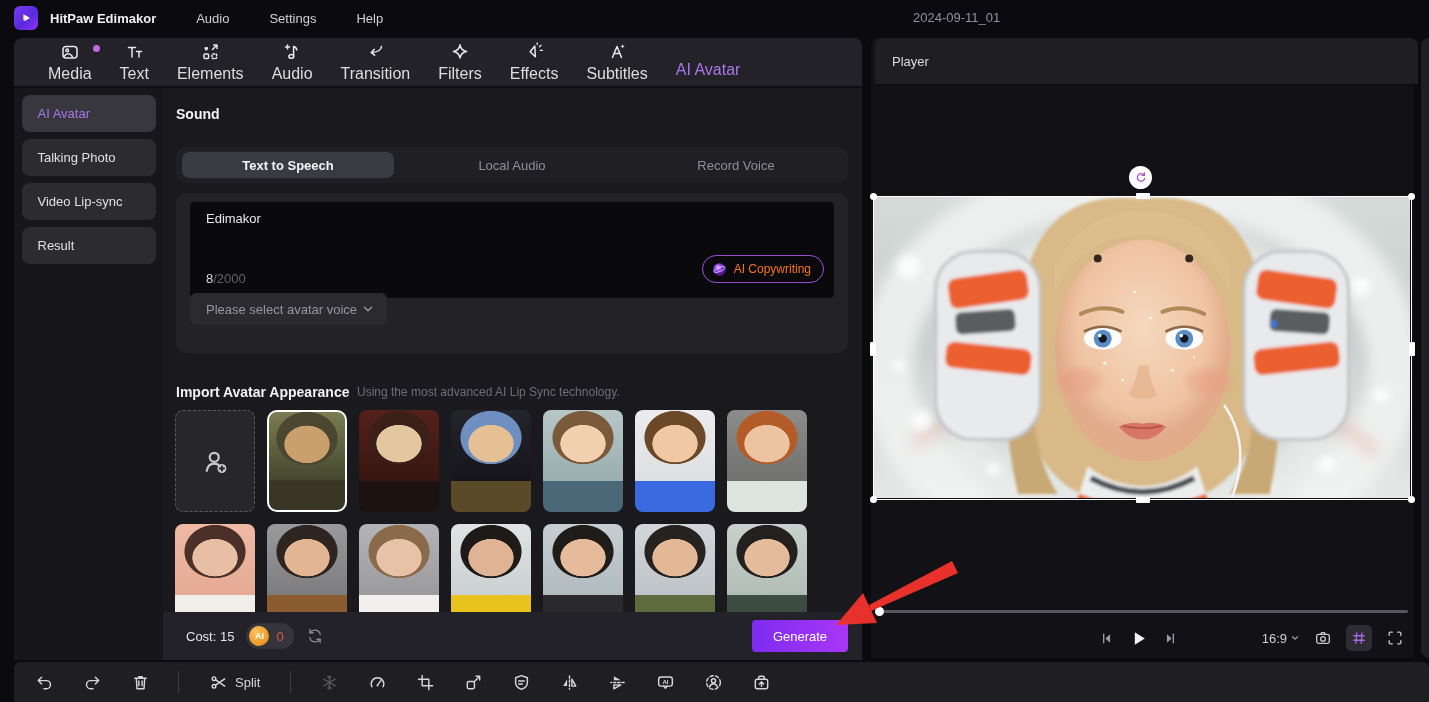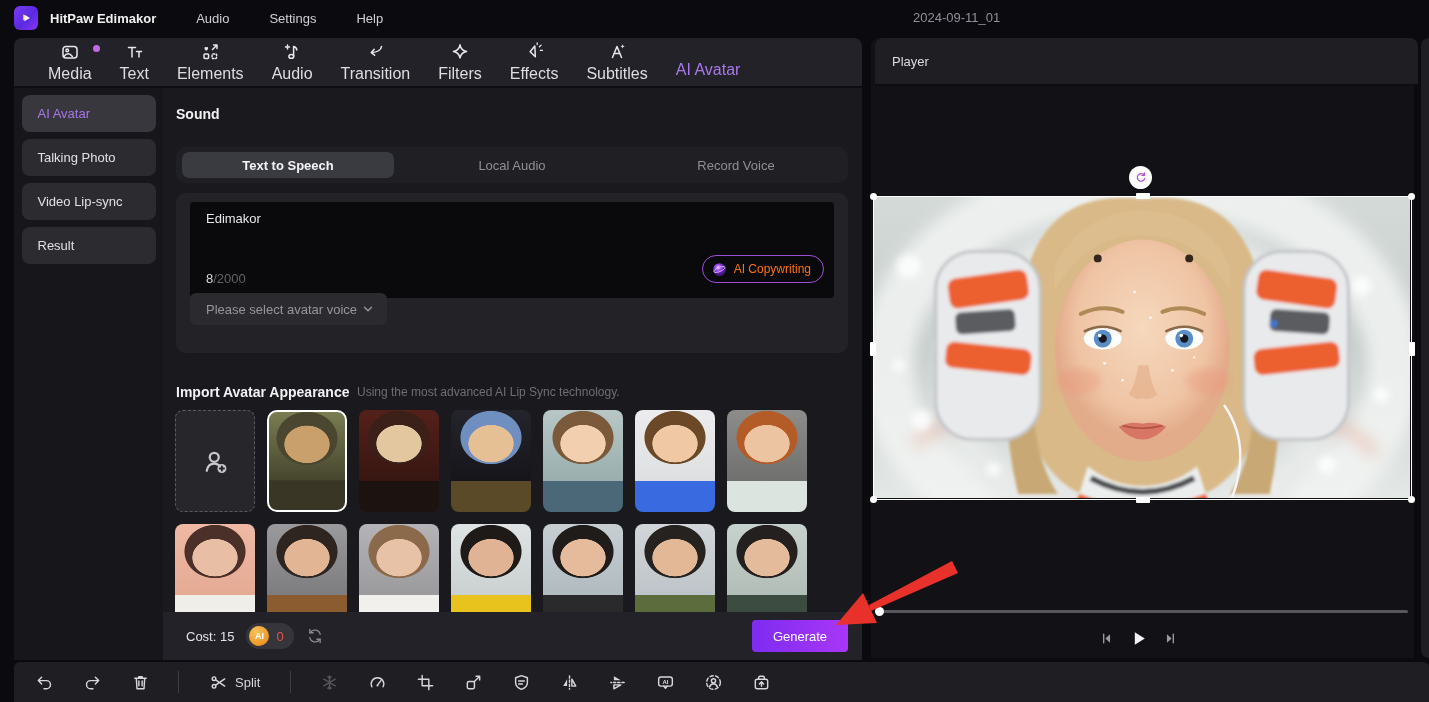--- a/index.html
+++ b/index.html
@@ -419,20 +419,41 @@
           <path d="M5.5 5 V15"></path>
       </svg>
       <svg class="tic play" viewBox="0 0 20 20">
         <path d="M6.5 4 L16 10 6.5 16 Z" fill="currentColor"></path>
       </svg>
       <svg class="tic" viewBox="0 0 20 20" fill="none" stroke="currentColor" stroke-width="1.6" stroke-linecap="round">
         <path d="M7 5 L12.5 10 7 15 Z" fill="currentColor" stroke="none"></path>
           <path d="M14.5 5 V15"></path>
       </svg>
     </div>
+    <div id="player-right-controls">
+      <span id="aspect-ratio">
+        <span>16:9</span>
+        <svg class="chev" viewBox="0 0 20 20" fill="none" stroke="currentColor" stroke-width="2.4" stroke-linecap="round">
+            <path d="M5 7.5 L10 12.5 15 7.5"></path>
+          </svg>
+      </span>
+      <svg class="pr-icon" viewBox="0 0 20 20" fill="none" stroke="currentColor" stroke-width="1.5" stroke-linecap="round" stroke-linejoin="round">
+        <rect x="3" y="6" width="14" height="10" rx="2"></rect>
+          <circle cx="10" cy="11" r="2.6"></circle>
+          <path d="M7.5 6 L8.5 4 h3 l1 2"></path>
+      </svg>
+      <div id="grid-btn">
+        <svg viewBox="0 0 20 20" fill="none" stroke="currentColor" stroke-width="1.6" stroke-linecap="round">
+          <path d="M7.2 3.5 L6.2 16.5 M13.8 3.5 L12.8 16.5 M3.5 7.2 H16.5 M3.5 12.8 H16.5"></path>
+        </svg>
+      </div>
+      <svg class="pr-icon" viewBox="0 0 20 20" fill="none" stroke="currentColor" stroke-width="1.5" stroke-linecap="round" stroke-linejoin="round">
+        <path d="M7 3.5 H5 A1.5 1.5 0 0 0 3.5 5 v2 M13 3.5 h2 A1.5 1.5 0 0 1 16.5 5 v2 M16.5 13 v2 a1.5 1.5 0 0 1 -1.5 1.5 h-2 M3.5 13 v2 A1.5 1.5 0 0 0 5 16.5 h2"></path>
+      </svg>
+    </div>
   </div>
 
   <div id="right-sliver" class="abs"></div>
 
   <div id="bottom-toolbar" class="abs">
       <div class="tool-btn">
         <span style="display: flex;">
           <svg viewBox="0 0 20 20" fill="none" stroke="currentColor" stroke-width="1.5" stroke-linecap="round" stroke-linejoin="round">
             <path d="M7 4.5 L3.5 8 7 11.5 M3.5 8 H12 a4.3 4.3 0 0 1 0 8.6 H9.5"></path>
           </svg>

